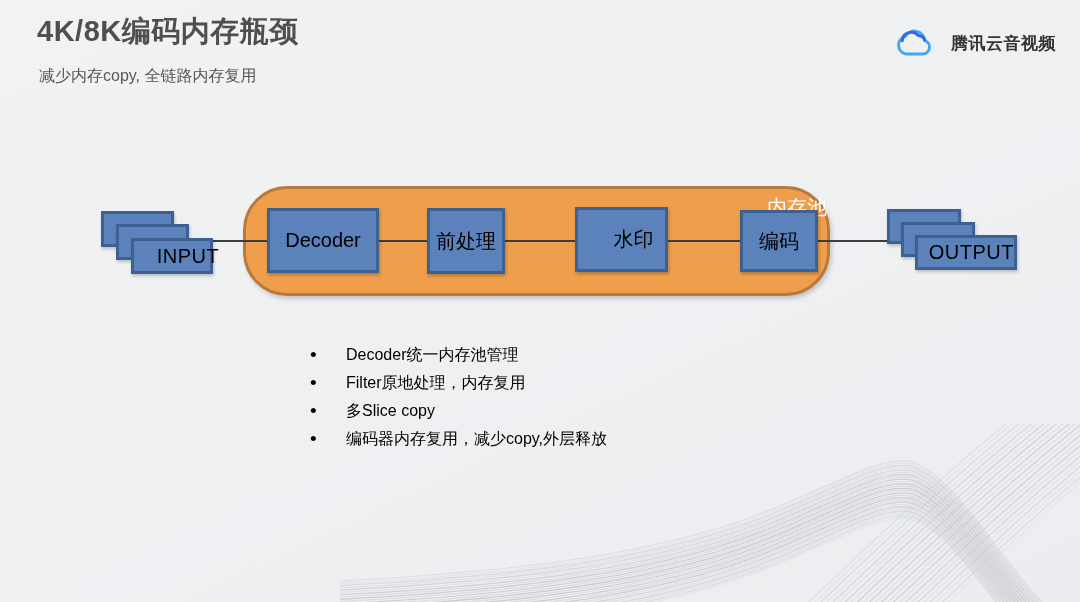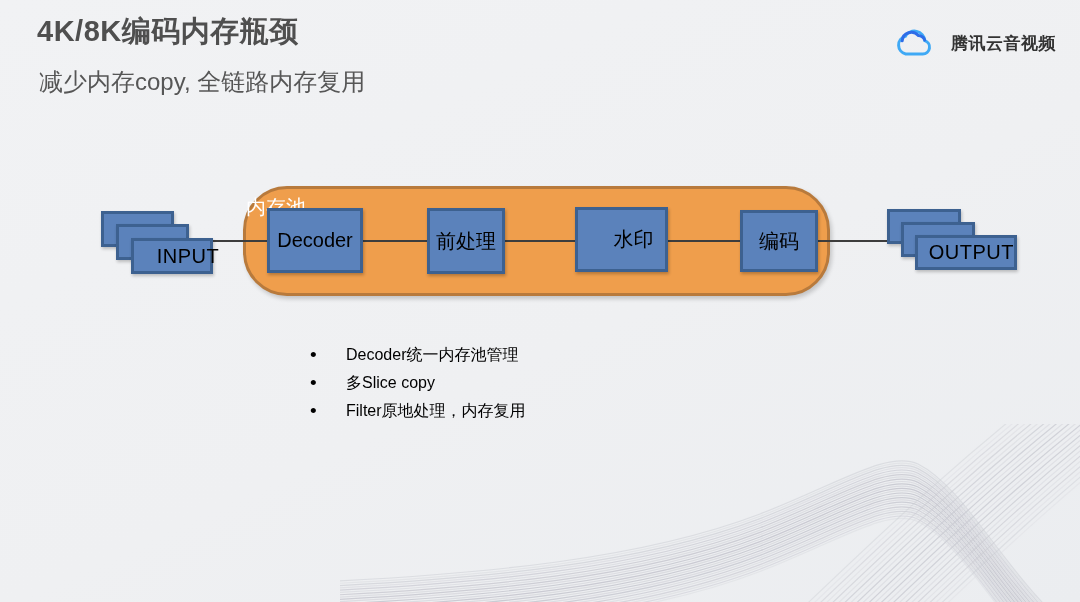--- a/index.html
+++ b/index.html
@@ -8,49 +8,49 @@
     background:linear-gradient(155deg,#f1f2f4 0%,#eff0f2 55%,#ebedf0 100%);
     font-family:"Liberation Sans",sans-serif;
   }
   
   .title{
     position:absolute;left:37px;top:12px;margin:0;
     font-size:29px;font-weight:700;color:#4f4f4f;letter-spacing:.5px;
   }
   .subtitle{
     position:absolute;left:39px;top:66px;margin:0;
-    font-size:24px;font-weight:400;color:#565656;
+    font-size:16px;font-weight:400;color:#565656;
   }
   .logo{position:absolute;top:28px;right:24px;display:flex;align-items:center;gap:16px;}
   .logo svg{display:block;}
   .brand-name{font-size:17px;font-weight:600;color:#333;letter-spacing:.5px;}
 
   
   .pool{
     position:absolute;left:243px;top:186px;width:587px;height:110px;
     background:#ef9e4c;border:3px solid #b87a3c;border-radius:44px;
     box-sizing:border-box;z-index:1;
     box-shadow:2px 3px 4px rgba(0,0,0,.18);
   }
   .pool-label{
-    position:absolute;top:5px;left:0;right:0;text-align:left;
+    position:absolute;top:5px;left:0;right:0;text-align:right;
     color:#ffffff;font-size:20px;
   }
   .connector{
     position:absolute;left:176px;top:240px;width:712px;height:2px;
     background:#3d3d3d;z-index:2;
   }
   .node{
     position:absolute;z-index:3;box-sizing:border-box;
     background:#5b82bb;border:3px solid #3d6190;
     display:flex;align-items:center;justify-content:center;
     font-size:20px;color:#000;
     box-shadow:1px 2px 3px rgba(0,0,0,.25);
   }
-  .node-decoder{left:267px;top:208px;width:96px;height:65px;}
+  .node-decoder{left:267px;top:208px;width:112px;height:65px;}
   .node-pre{left:427px;top:208px;width:78px;height:66px;}
   .node-wm{left:575px;top:207px;width:93px;height:65px;padding-left:24px;}
   .node-enc{left:740px;top:210px;width:78px;height:62px;}
 
   .stack{position:absolute;z-index:3;}
   .stack .card{
     position:absolute;background:#5b82bb;border:3px solid #3d6190;
     box-sizing:border-box;box-shadow:1px 2px 3px rgba(0,0,0,.22);
     display:flex;align-items:center;justify-content:center;
     font-size:20px;color:#000;letter-spacing:.5px;
@@ -125,22 +125,23 @@
       <div class="card c1"></div>
       <div class="card c2"></div>
       <div class="card c3">
         <span>OUTPUT</span>
       </div>
     </div>
   </div>
 
   <ul class="bullets">
     <li>Decoder统一内存池管理</li>
+    <li>Filter原地处理，内存复用</li>
     <li>多Slice copy</li>
-    <li>Filter原地处理，内存复用</li>
+    <li>编码器内存复用，减少copy,外层释放</li>
   </ul>
 
   <svg class="wave" width="740" height="178" viewBox="0 0 740 178">
     <defs>
       <path id="w1" d="M-20,158 C140,150 300,136 420,90 C500,59 548,26 578,40 C618,60 652,124 700,176 C716,194 730,200 750,205" fill="none"></path>
       <path id="w2" d="M430,215 C520,130 610,40 735,-55" fill="none"></path>
     </defs>
   <use href="#w1" transform="translate(0 0)" stroke="#c6c7cf" stroke-width="1.2" stroke-opacity="0.45"></use>
       <use href="#w1" transform="translate(0 2.3)" stroke="#d8d9de" stroke-width="1.2" stroke-opacity="0.51"></use>
       <use href="#w1" transform="translate(0 4.6)" stroke="#c6c7cf" stroke-width="1.2" stroke-opacity="0.56"></use>

